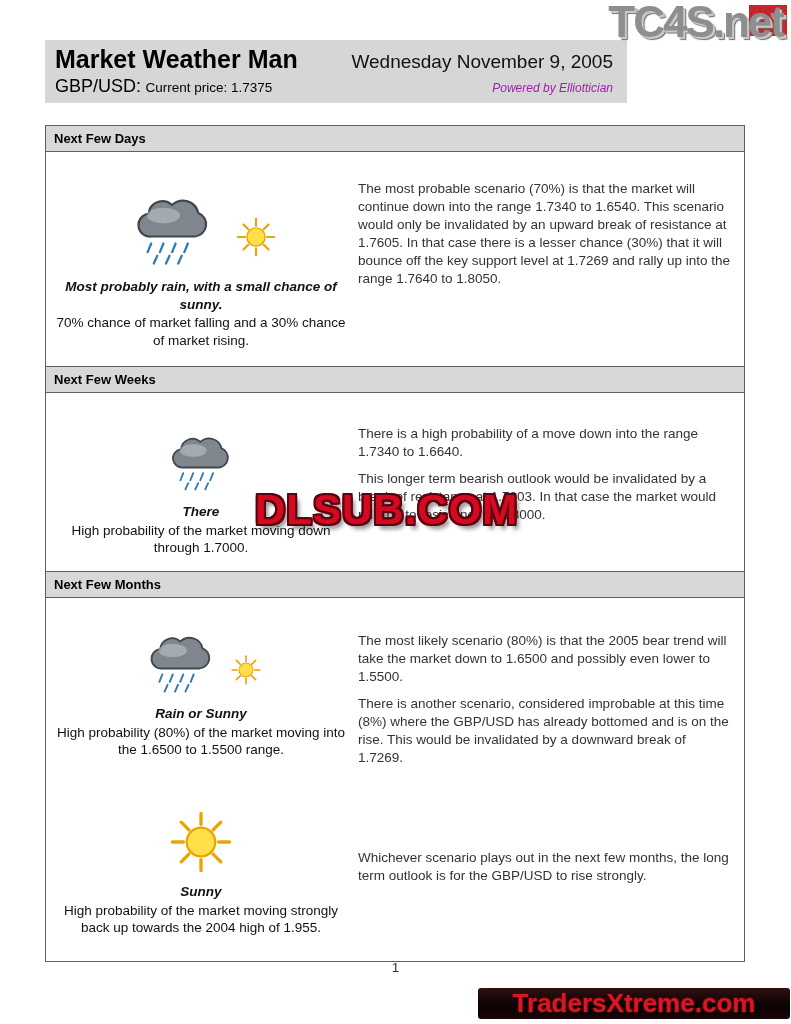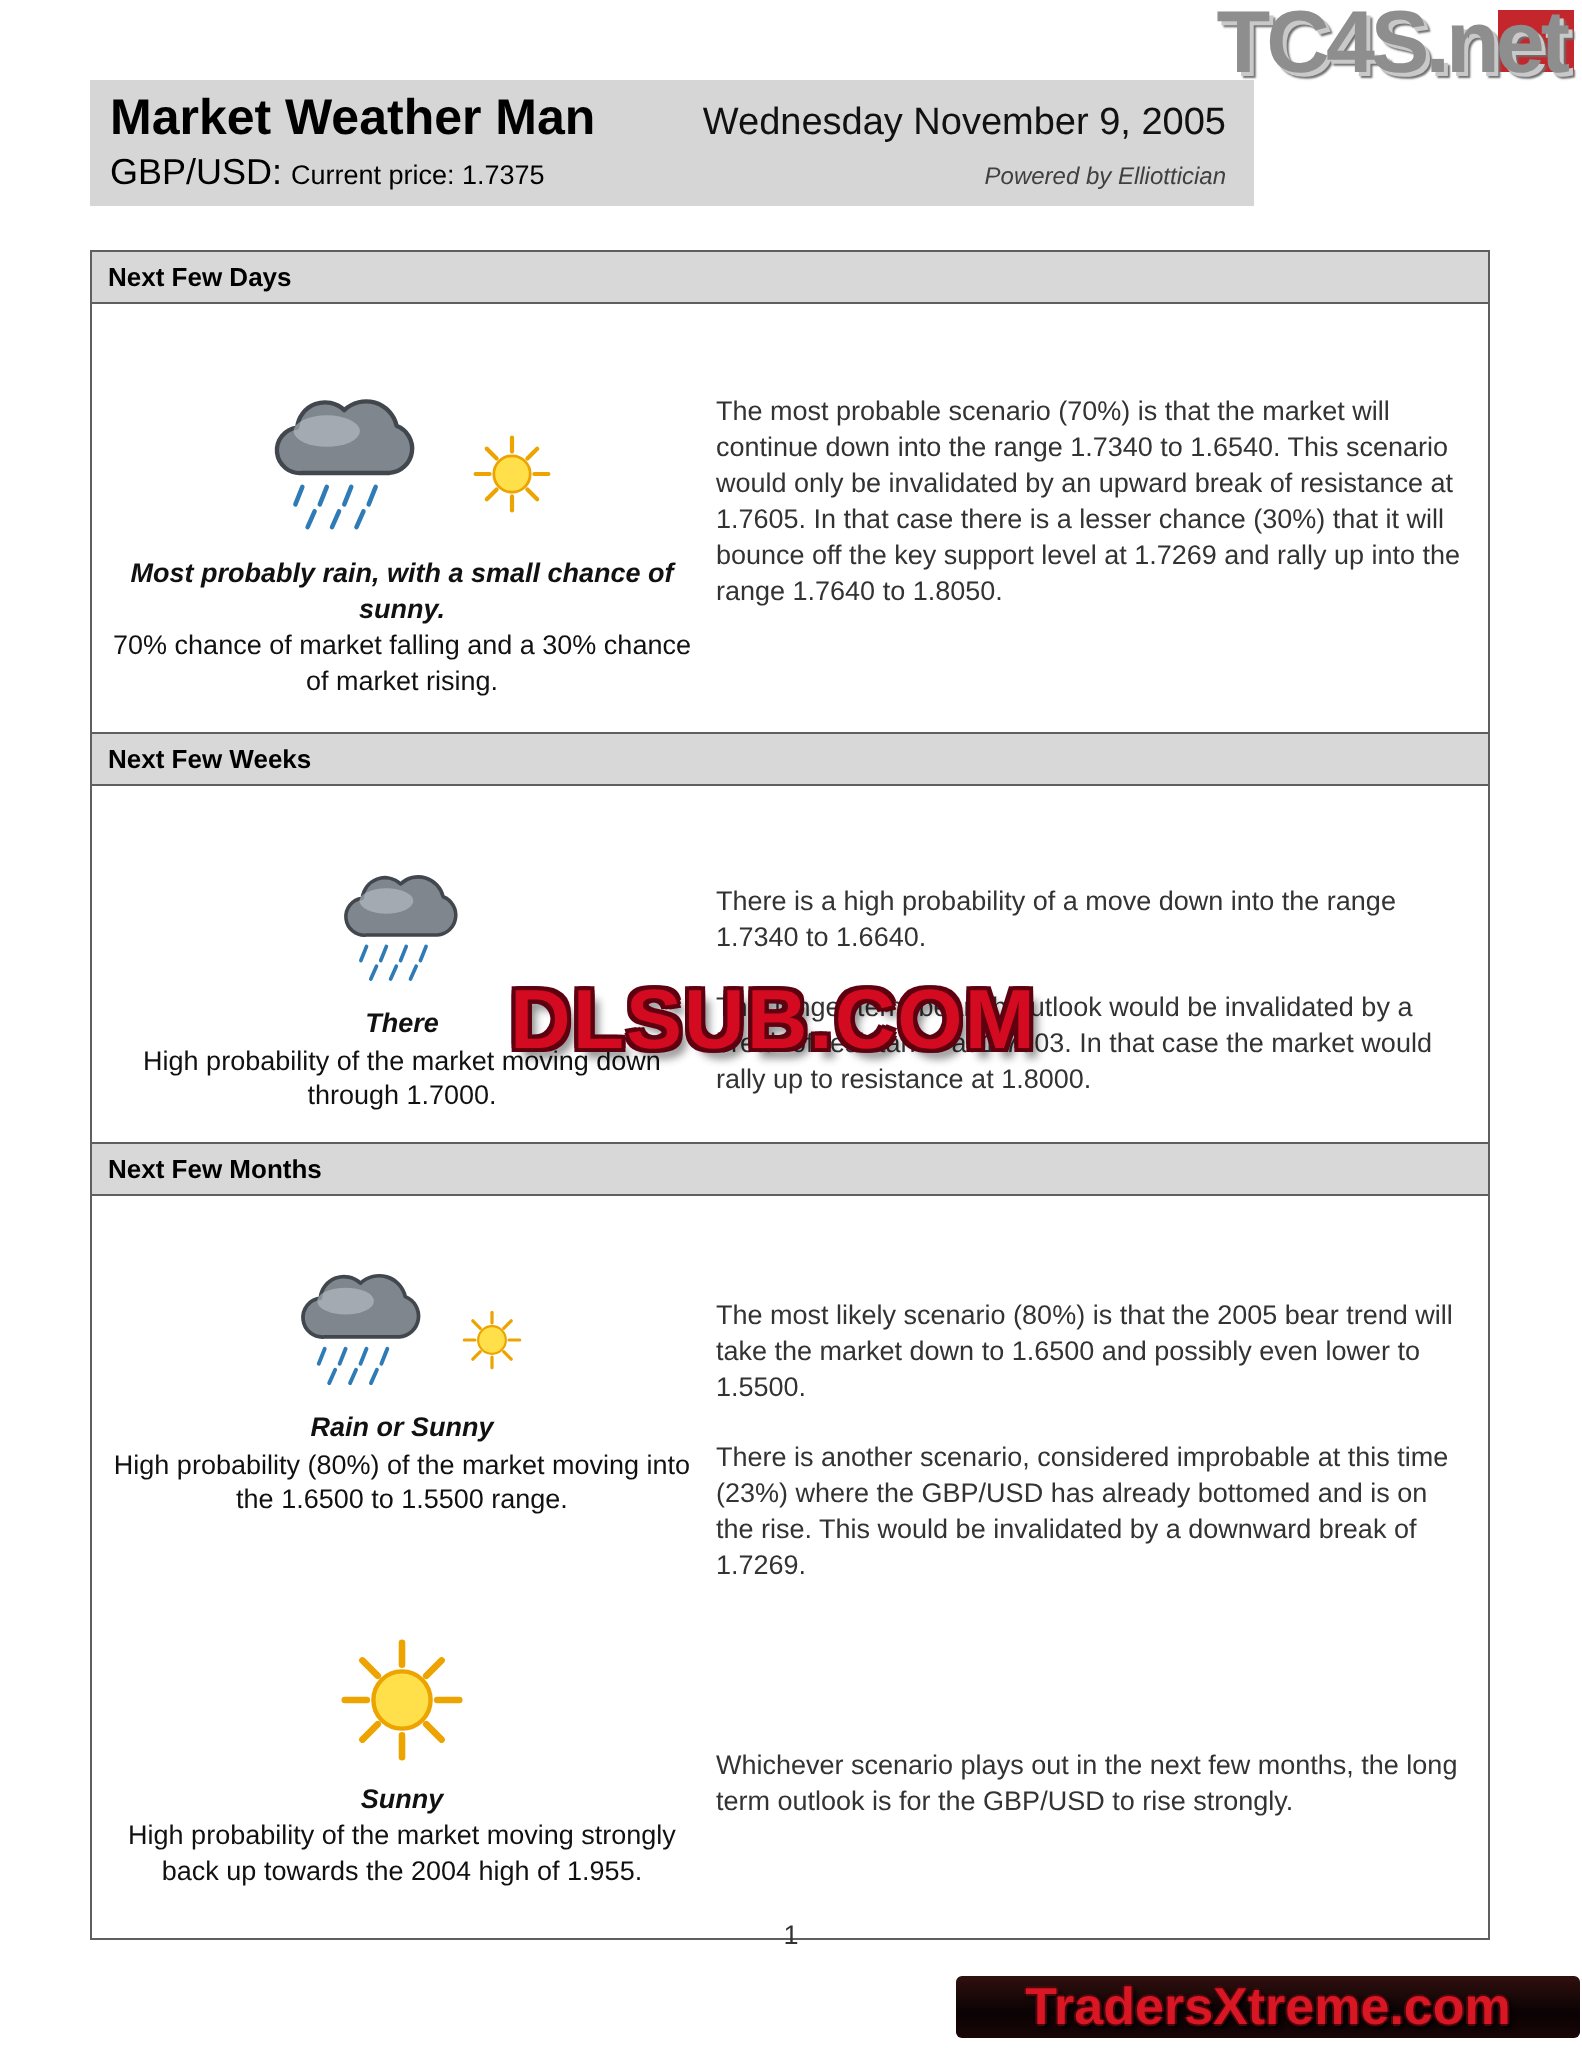--- a/index.html
+++ b/index.html
@@ -14,29 +14,29 @@
   .logo .logo-text { position:relative; z-index:1; font-size:44px; font-weight:800; letter-spacing:-2px; color:#8e8e8e; text-shadow:2px 2px 0 #c9c9c9, 3px 3px 1px #6f6f6f; line-height:44px; }
 
   
   .header { position:absolute; left:45px; top:40px; width:582px; background:#d6d6d6; padding:5px 10px 6px 10px; }
   .header-row1 { display:flex; justify-content:space-between; align-items:baseline; }
   .report-title { font-size:25px; font-weight:bold; }
   .report-date { font-size:19px; color:#111; padding-right:4px; }
   .header-row2 { display:flex; justify-content:space-between; align-items:baseline; margin-top:2px; }
   .pair-label { font-size:18px; }
   .price-label { font-size:13.5px; }
-  .powered { font-size:12px; font-style:italic; color:#404040; padding-right:4px; }
+  .powered { font-size:12px; font-style:italic; color:#a21caf; padding-right:4px; }
 
   
   .sections { position:absolute; left:45px; top:125px; width:700px; border:1px solid #5f5f5f; border-top:none; background:#fff; }
   .sect-header { background:#d8d8d8; border-top:1px solid #5f5f5f; border-bottom:1px solid #5f5f5f; padding:5px 8px 5px 8px; font-weight:bold; font-size:13px; }
   .sect-body { display:flex; }
   .col-left { width:310px; text-align:center; padding:0 8px; }
   .col-right { flex:1; padding:0 10px 0 2px; font-size:13.5px; line-height:1.33; color:#333; }
-  .col-right p { margin-bottom:9px;margin-top:17px; }
+  .col-right p { margin-bottom:9px; }
   .caption-bold { font-weight:bold; font-style:italic; font-size:13.5px; margin-top:8px; line-height:1.3; color:#111; }
   .caption-text { font-size:13.5px; line-height:1.3; margin-top:1px; color:#111; }
   .icon-row { display:flex; justify-content:center; align-items:flex-start; }
 
   
   .s1 .sect-body { min-height:214px; }
   .s1 .col-left { padding-top:30px; }
   .s1 .col-right { padding-top:28px; }
   .s2 .sect-body { min-height:178px; }
   .s2 .col-left { padding-top:30px; }
@@ -199,21 +199,21 @@
                   <line x1="41" y1="19" x2="48" y2="12"></line>
               </g>
               <circle cx="30" cy="30" r="13" fill="#ffe04a" stroke="#eda300" stroke-width="2"></circle>
             </svg>
           </div>
           <div class="caption-bold">Rain or Sunny</div>
           <div class="caption-text">High probability (80%) of the market moving into the 1.6500 to 1.5500 range.</div>
         </div>
         <div class="col-right">
           <p>The most likely scenario (80%) is that the 2005 bear trend will take the market down to 1.6500 and possibly even lower to 1.5500.</p>
-          <p>There is another scenario, considered improbable at this time (23%) where the GBP/USD has already bottomed and is on the rise. This would be invalidated by a downward break of 1.7269.</p>
+          <p>There is another scenario, considered improbable at this time (8%) where the GBP/USD has already bottomed and is on the rise. This would be invalidated by a downward break of 1.7269.</p>
         </div>
       </div>
     </section>
 
     <section class="sect s4">
       <div class="sect-body">
         <div class="col-left">
           <div class="icon-row">
             <svg width="66" height="66" viewBox="0 0 60 60">
               <g stroke="#eda300" stroke-width="3" stroke-linecap="round">

